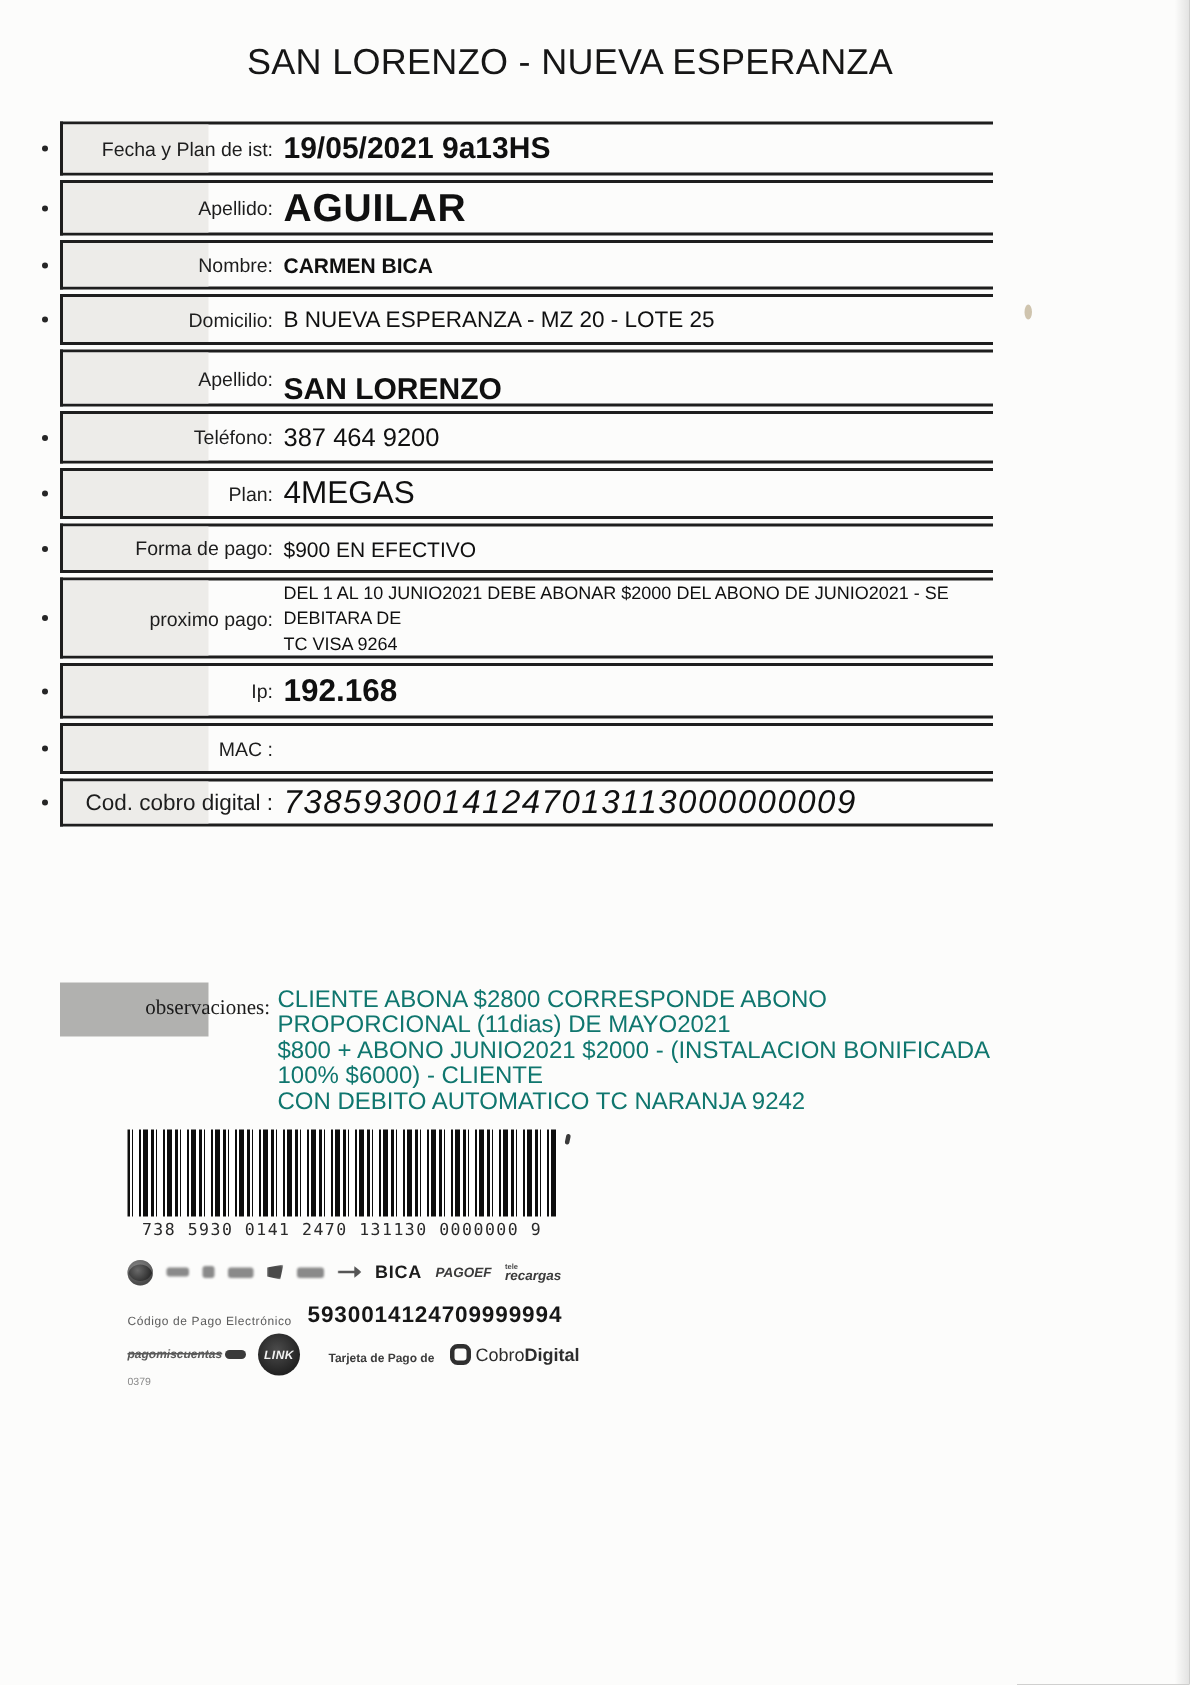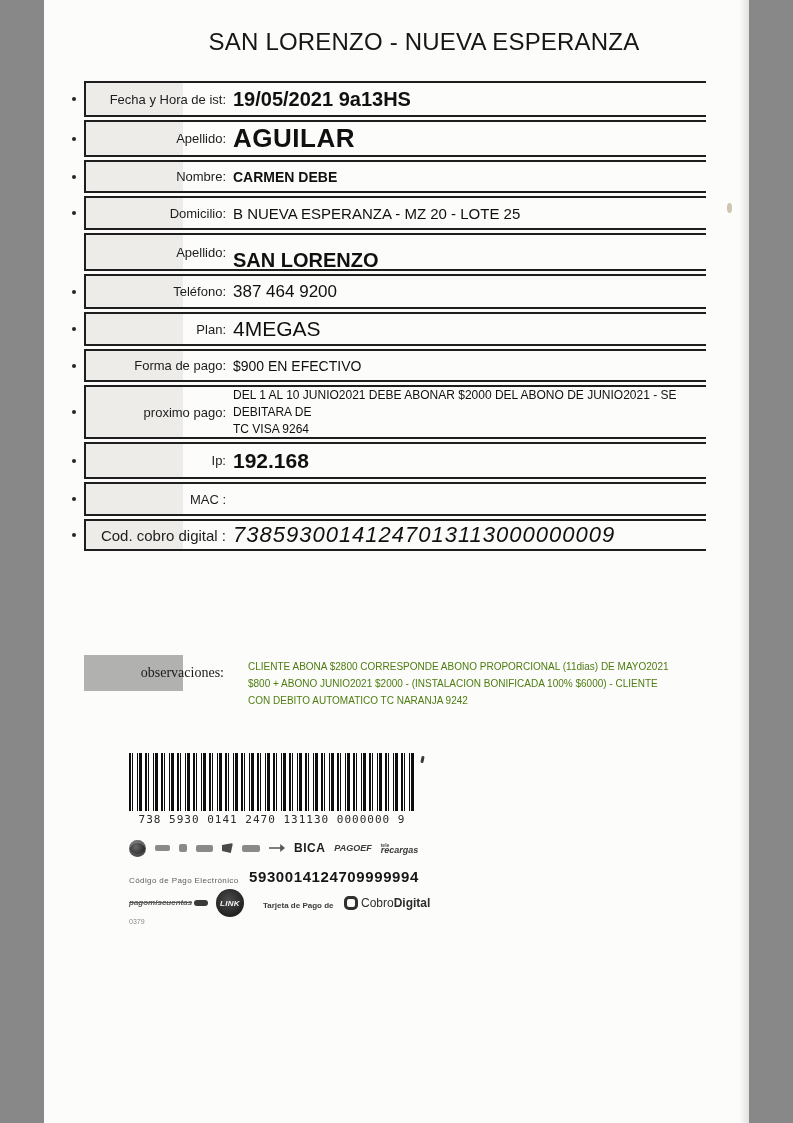--- a/index.html
+++ b/index.html
@@ -1,17 +1,17 @@
 <!DOCTYPE html>
 <html><head>
 <meta charset="utf-8">
 <style>
   * { margin:0; padding:0; box-sizing:border-box; }
   body { background:#888; font-family:"Liberation Sans", sans-serif; }
-  .page { position:relative; width:705px; height:1123px; background:#fcfcfb; margin:0 auto; overflow:hidden; }
+  .page { position:relative; width:793px; height:1123px; background:#fcfcfb; margin:0 auto; overflow:hidden; }
 
   .doc-title { position:absolute; left:0; top:28px; width:760px; text-align:center;
     font-size:24px; color:#161616; letter-spacing:.2px; }
 
   .form { position:absolute; left:40px; top:81px; width:622px; display:flex; flex-direction:column; gap:3px; }
 
   .row { position:relative; display:flex; align-items:center;
     border-top:2px solid #1e1e1e; border-bottom:2px solid #1e1e1e; border-left:2px solid #1e1e1e; }
   .row::before { content:""; position:absolute; left:0; top:0; bottom:0; width:97px; background:#edece9; }
 
@@ -39,22 +39,22 @@
   .v-ip     { font-size:21px; font-weight:bold; }
   .v-cod    { font-size:22px; font-style:italic; letter-spacing:1px; }
   .l-dni    { font-size:12px; }
   .l-cod    { font-size:15px; }
 
   .obs { position:absolute; left:40px; top:655px; width:648px; display:flex; }
   .obs-label { position:relative; width:140px; flex-shrink:0; text-align:right;
     font-family:"Liberation Serif", serif; font-size:14px; color:#1b1b1b; line-height:36px; }
   .obs-label::before { content:""; position:absolute; left:0; top:0; height:36px; width:99px; background:#b1b1af; }
   .obs-label span { position:relative; }
-  .obs-text { margin-left:24px; padding-top:3px; font-size:10px; line-height:17px;
-    color:#4d7c0f; white-space:pre-line; width:498px; }
+  .obs-text { margin-left:5px; padding-top:3px; font-size:16px; line-height:17px;
+    color:#0f766e; white-space:pre-line; width:498px; }
 
   .barcode { position:absolute; left:85px; top:753px; width:286px; height:58px;
     background:repeating-linear-gradient(90deg,
       #0d0d0d 0px,#0d0d0d 2px,#fff 2px,#fff 3px,
       #0d0d0d 3px,#0d0d0d 4px,#fff 4px,#fff 8px,
       #0d0d0d 8px,#0d0d0d 9px,#fff 9px,#fff 10.5px,
       #0d0d0d 10.5px,#0d0d0d 13.5px,#fff 13.5px,#fff 16px); }
   .barcode-digits { position:absolute; left:85px; top:813px; width:286px; text-align:center;
     font-family:"DejaVu Sans Mono", monospace; font-size:11px; letter-spacing:1px; color:#2a2a2a; }
 
@@ -102,32 +102,32 @@
 </head>
 <body>
 
 <div class="page">
 
   <div class="doc-title">SAN LORENZO - NUEVA ESPERANZA</div>
 
   <div class="form">
     <div class="row r1">
       <span class="bullet"></span>
-      <span class="flabel">Fecha y Hora de ist:</span>
+      <span class="flabel">Fecha y Plan de ist:</span>
       <span class="fvalue v-date">19/05/2021  9a13HS</span>
     </div>
     <div class="row r2">
       <span class="bullet"></span>
       <span class="flabel">Apellido:</span>
       <span class="fvalue v-xl">AGUILAR</span>
     </div>
     <div class="row r3">
       <span class="bullet"></span>
       <span class="flabel">Nombre:</span>
-      <span class="fvalue v-sm-b">CARMEN DEBE</span>
+      <span class="fvalue v-sm-b">CARMEN BICA</span>
     </div>
     <div class="row r4">
       <span class="bullet"></span>
       <span class="flabel">Domicilio:</span>
       <span class="fvalue v-reg">B NUEVA ESPERANZA - MZ 20 - LOTE 25</span>
     </div>
     <div class="row r5">
       <span class="flabel">Apellido:</span>
       <span class="fvalue v-md-b">SAN LORENZO</span>
     </div>

